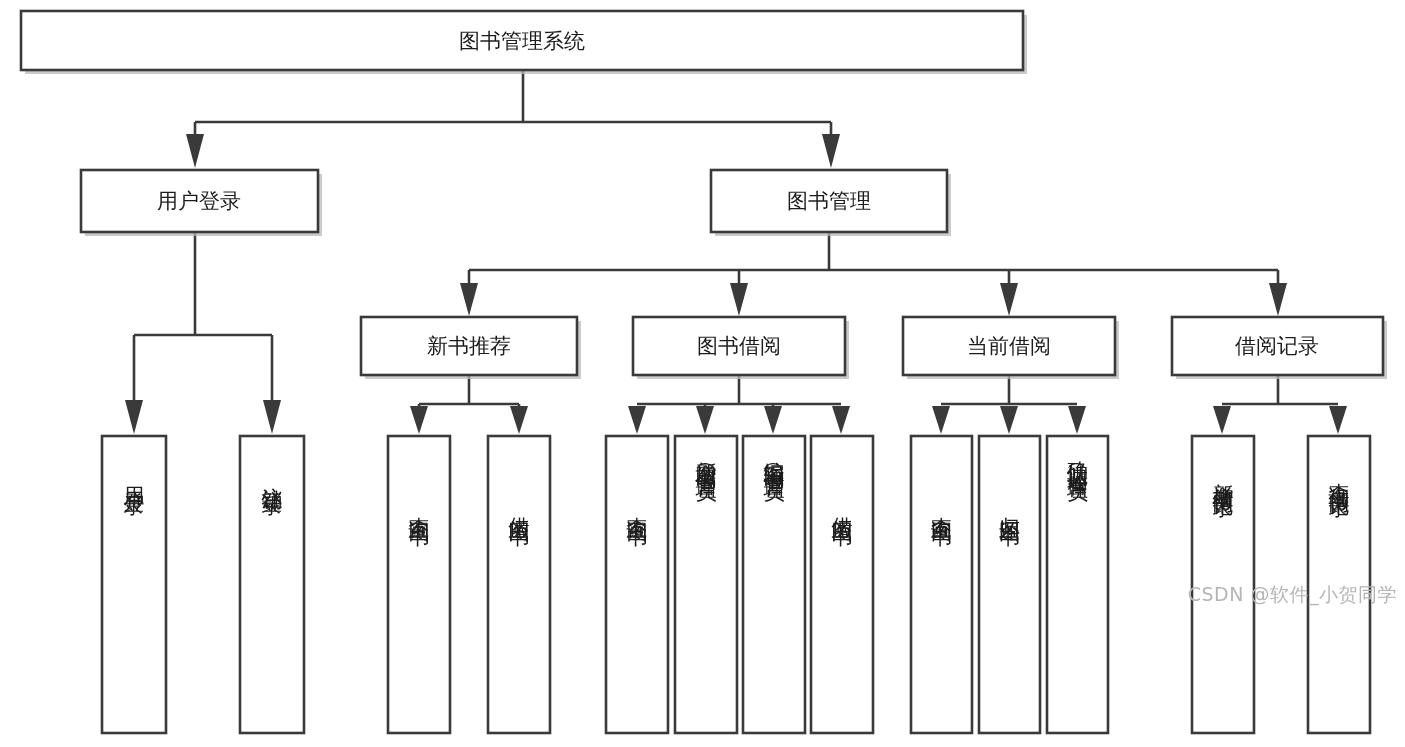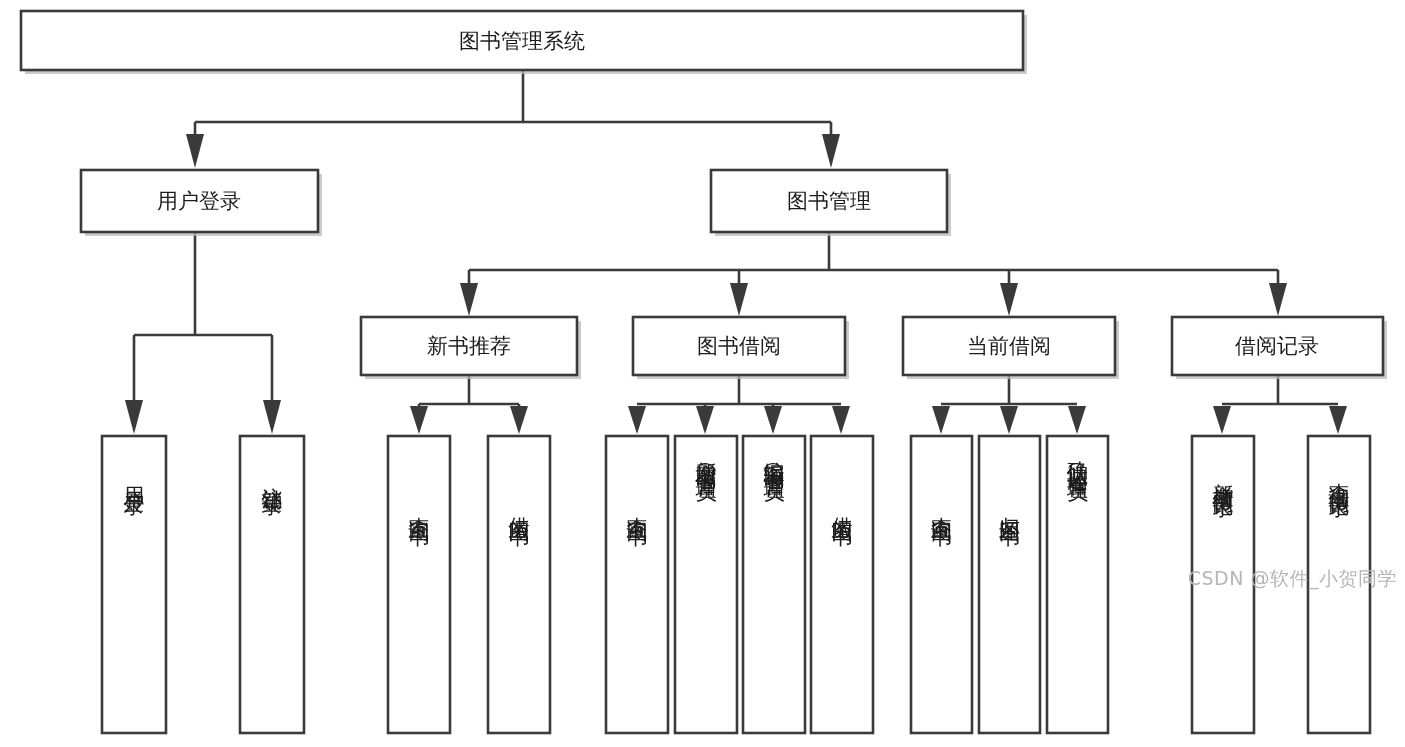--- a/index.html
+++ b/index.html
@@ -66,21 +66,21 @@
     font-family: "DejaVu Sans", "Liberation Sans", sans-serif;
     font-size: 21px;
     line-height: 1.05;
     color: #1c1c1c;
     letter-spacing: 3px;
     white-space: nowrap;
   }
   .watermark {
     position: absolute;
     right: 8px;
-    bottom: 16px;
+    bottom: 0;
     font-family: "DejaVu Sans", "Liberation Sans", sans-serif;
     font-size: 19px;
     color: #b5b5b5;
     letter-spacing: 0.5px;
     white-space: nowrap;
     pointer-events: none;
   }
 </style>
 </head>
 <body>

